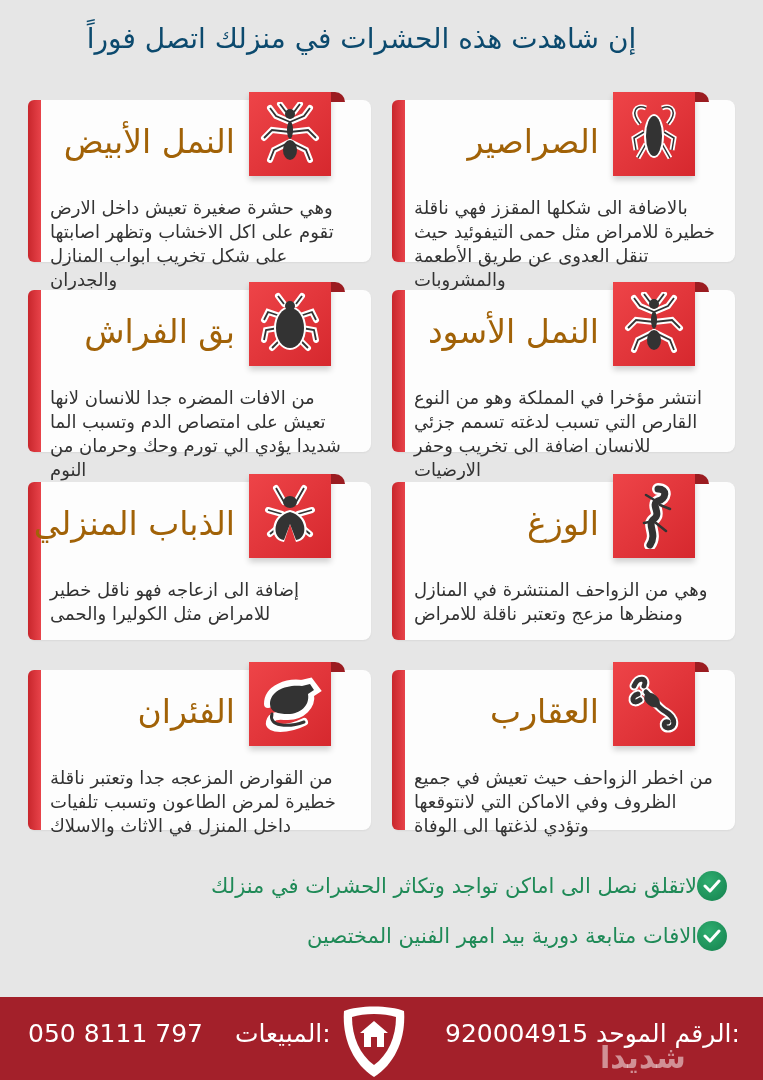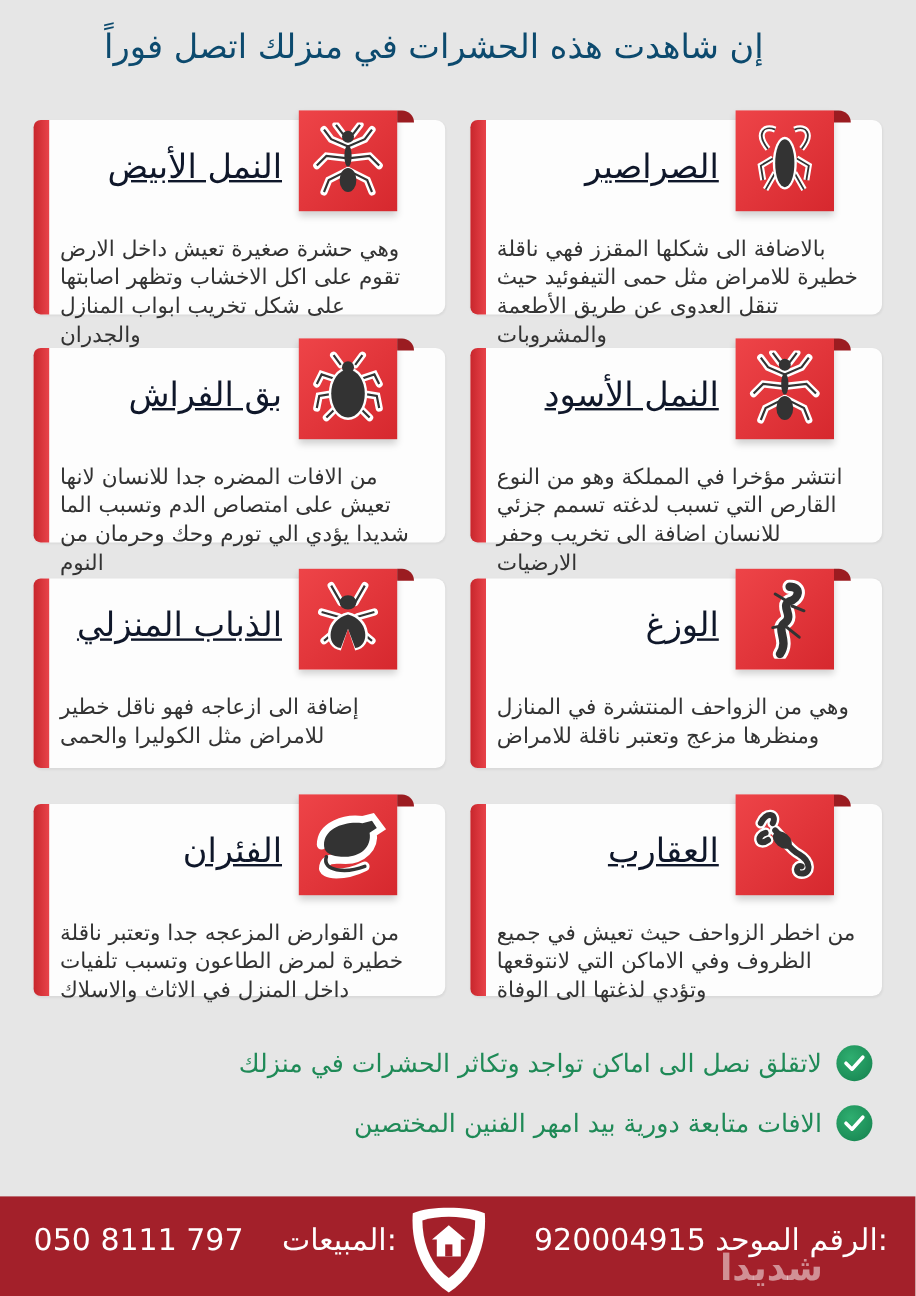--- a/index.html
+++ b/index.html
@@ -32,28 +32,28 @@
     box-shadow: 0 4px 6px rgba(0,0,0,0.18);
     display: flex; align-items: center; justify-content: center;
   }
   .card .icon-box::after {
     content: ""; position: absolute; top: 0; right: -14px;
     width: 14px; height: 10px; background: #9b1c21;
     border-radius: 0 10px 0 0;
   }
   .card .title {
     position: absolute; top: 22px; right: 136px;
-    color: #0f172a; font-size: 28px; white-space: nowrap; text-decoration: underline;
+    color: #a16207; font-size: 33px; white-space: nowrap;
   }
   .card .desc {
     position: absolute; top: 96px; right: 18px; left: 22px;
     color: #333; font-size: 18px; line-height: 24px; text-align: left;
   }
   .benefit {
-    position: absolute; right: 36px; display: flex; align-items: center; gap: 12px;
+    position: absolute; right: 36px; display: flex; align-items: center; gap: 0;
     color: #1f8a57; font-size: 21px;
   }
   .check {
     width: 30px; height: 30px; border-radius: 50%;
     background: radial-gradient(circle at 40% 35%, #2fae70, #14804d);
     display: flex; align-items: center; justify-content: center;
   }
   .footer {
     position: absolute; left: 0; top: 997px; width: 763px; height: 83px;
     background: #a3202a; color: #fff; direction: ltr;

